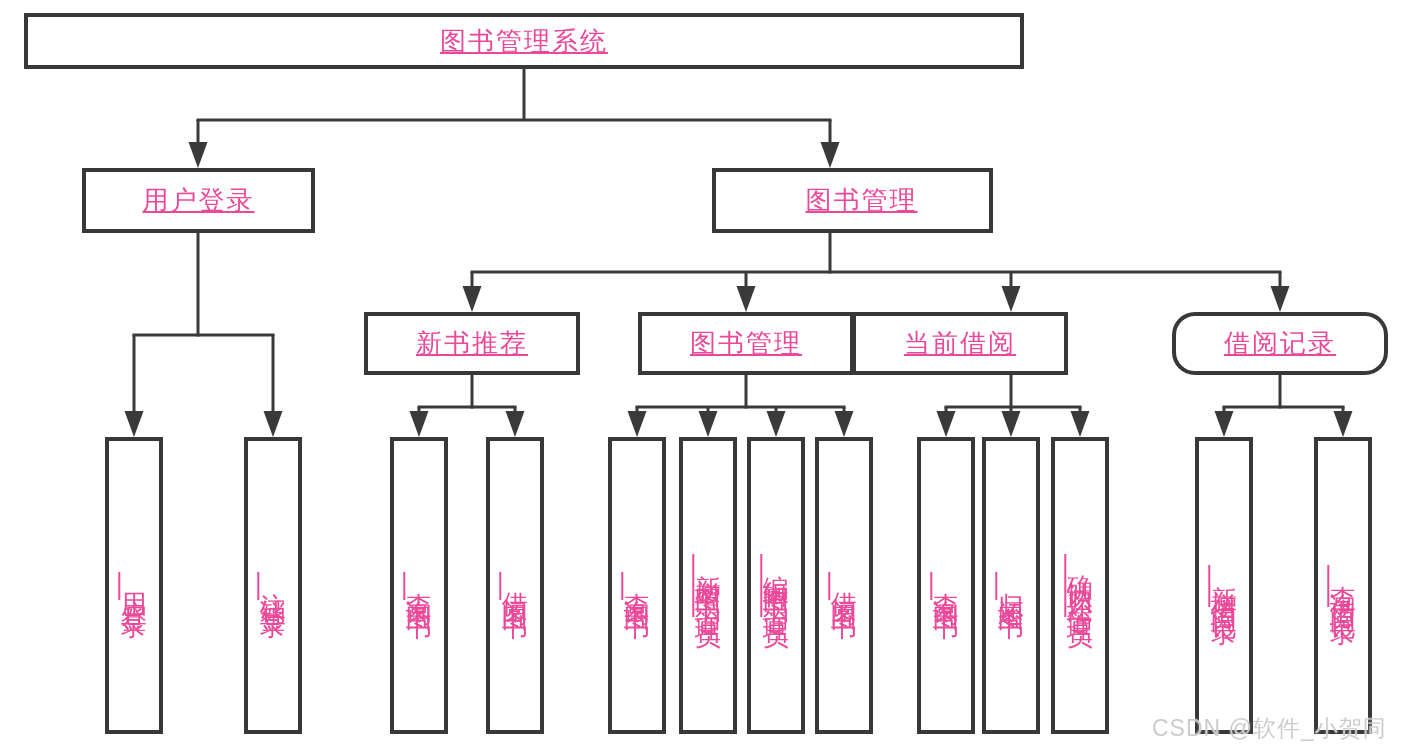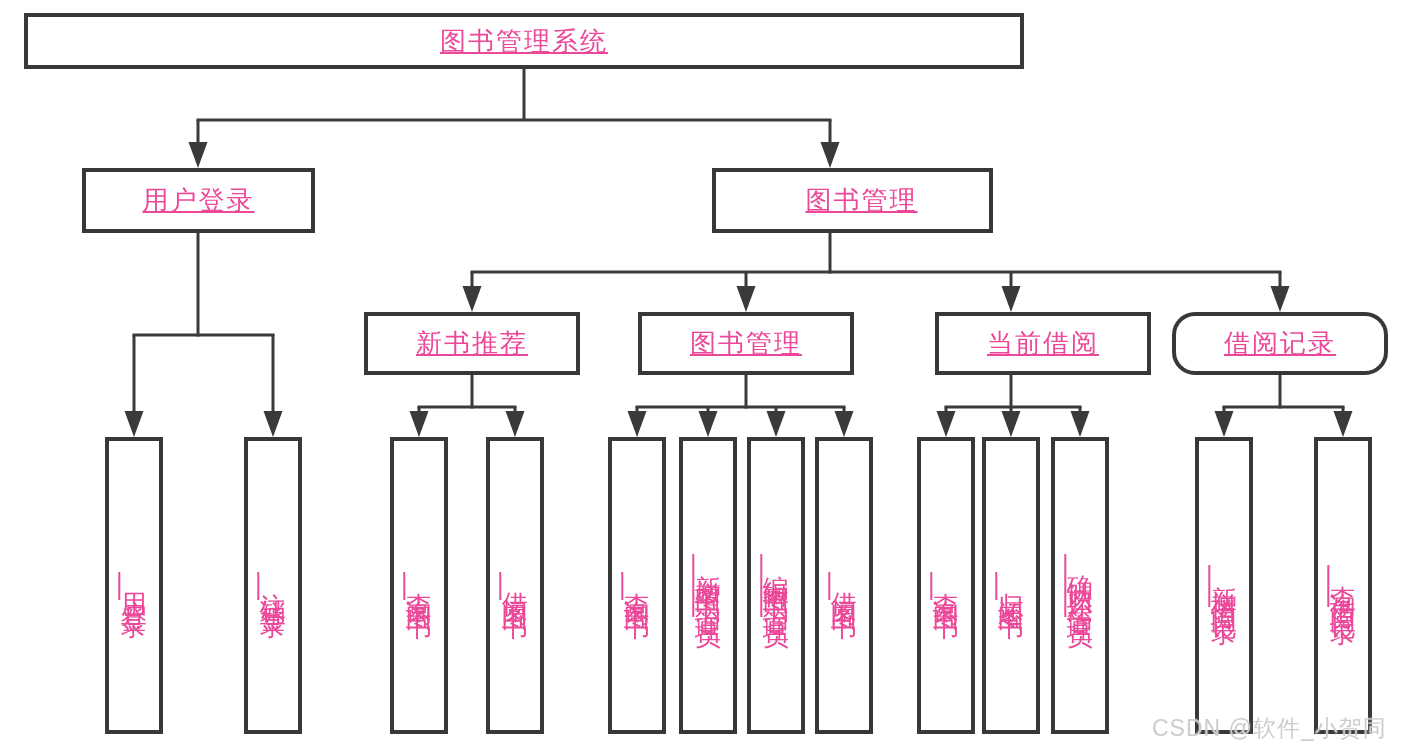--- a/index.html
+++ b/index.html
@@ -121,21 +121,21 @@
     </g>
   </svg>
 
   <div class="node" style="left:24px; top:13px; width:1000px; height:56px;">图书管理系统</div>
 
   <div class="node" style="left:82px; top:168px; width:233px; height:65px;">用户登录</div>
   <div class="node" style="left:712px; top:168px; width:281px; height:65px;padding-left:18px;">图书管理</div>
 
   <div class="node" style="left:364px; top:312px; width:216px; height:63px;text-align:right;">新书推荐</div>
   <div class="node" style="left:638px; top:312px; width:216px; height:63px;">图书管理</div>
-  <div class="node" style="left:935px; top:312px; width:216px; height:63px;">当前借阅</div>
+  <div class="node" style="left:852px; top:312px; width:216px; height:63px;">当前借阅</div>
   <div class="node" style="left:1172px; top:312px; width:216px; height:63px;border-radius:23px;">借阅记录</div>
 
   <div class="node vnode" style="left:105px; top:437px; width:58px; height:297px;">用户登录</div>
   <div class="node vnode" style="left:244px; top:437px; width:58px; height:297px;">注销登录</div>
 
   <div class="node vnode" style="left:390px; top:437px; width:58px; height:297px;">查询图书</div>
   <div class="node vnode" style="left:486px; top:437px; width:58px; height:297px;">借阅图书</div>
 
   <div class="node vnode" style="left:608px; top:437px; width:58px; height:297px;">查询图书</div>
   <div class="node vnode" style="left:679px; top:437px; width:58px; height:297px;">新增图书（管理员）</div>

